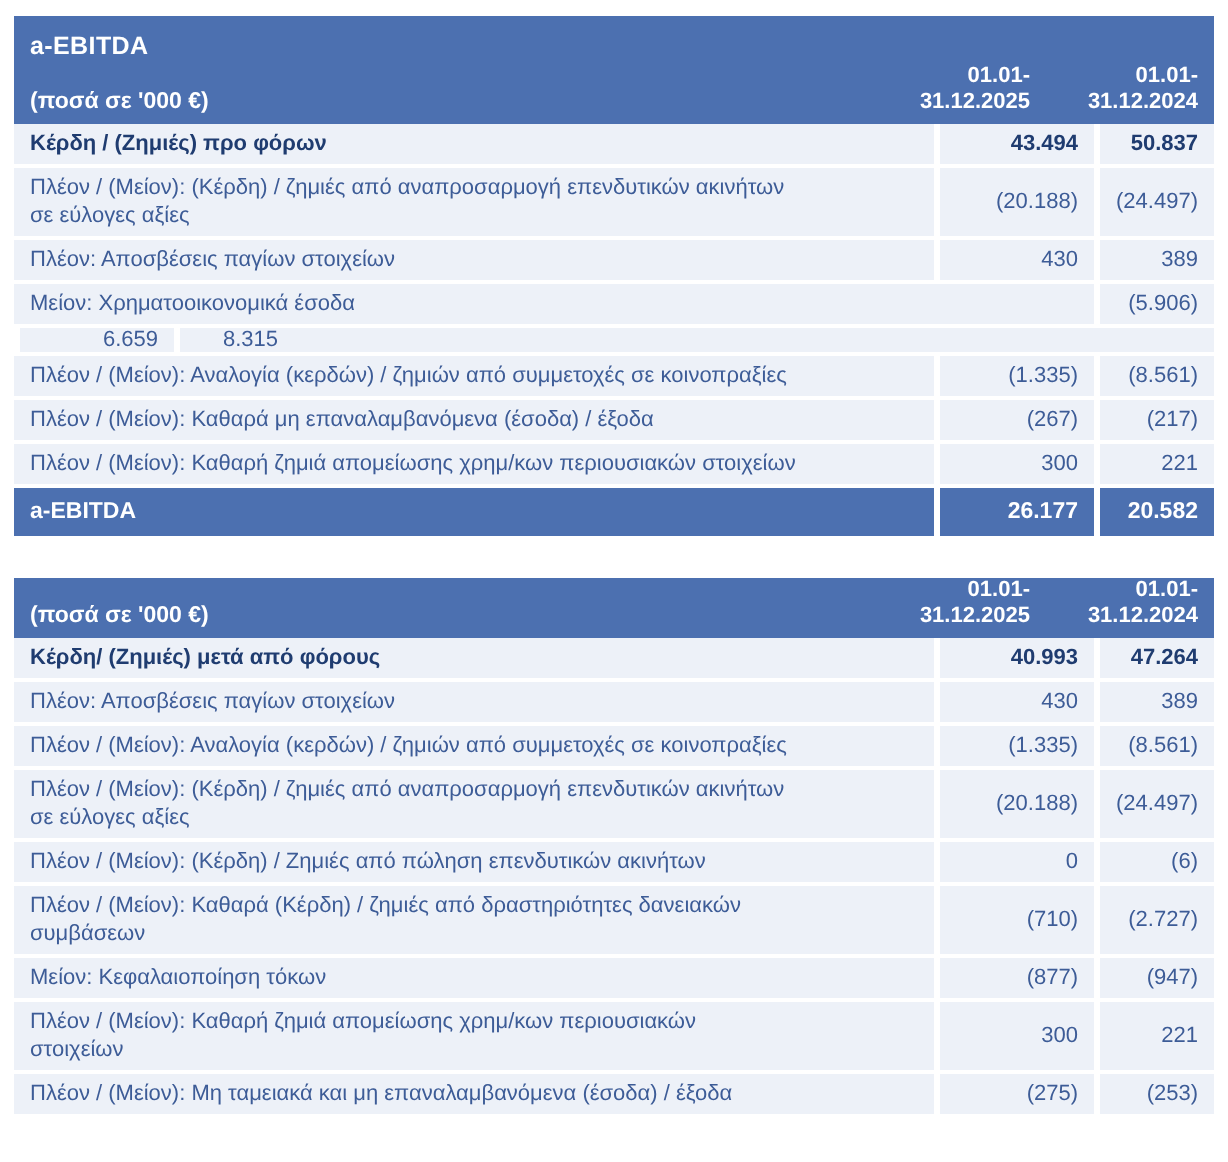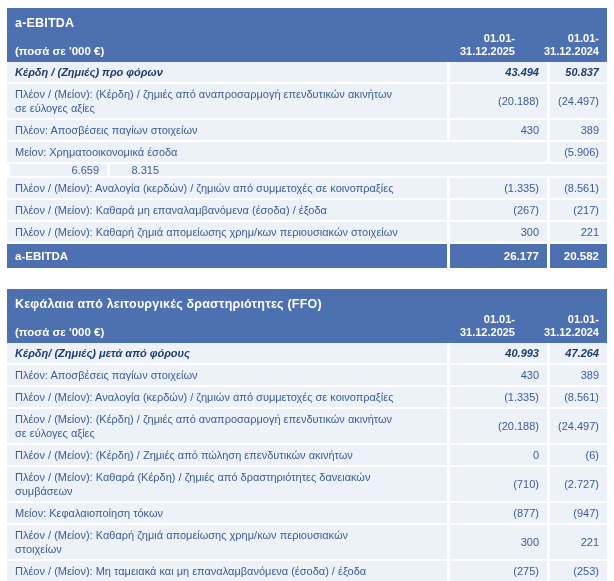--- a/index.html
+++ b/index.html
@@ -31,27 +31,27 @@
   
   .trow {
     display: flex; align-items: center;
     background: #EDF1F8; border-bottom: 2px solid #ffffff;
   }
   .cell-label {
     flex: 1; padding: 3px 8px; font-size: 11px; line-height: 14px;
     color: #3D5C97; white-space: pre-line;
   }
   .cell-val {
-    width: 100px; align-self: stretch;
+    width: 80px; align-self: stretch;
     display: flex; align-items: center; justify-content: flex-end;
     border-left: 3px solid #ffffff; padding-right: 8px;
     font-size: 11px; color: #3D5C97;
   }
   .cell-val.col2 { width: 60px; text-align: center; }
-  .trow.bold .cell-label, .trow.bold .cell-val { font-weight: bold; color: #1F3C70; font-style: italic; }
+  .trow.bold .cell-label, .trow.bold .cell-val { font-weight: bold; color: #1F3C70; }
 
   
   .trow.total { background: #4C70B0; border-bottom: none; min-height: 24px; }
   .trow.total .cell-label, .trow.total .cell-val {
     color: #ffffff; font-weight: bold; font-size: 11.5px;
   }
 </style>
 </head>
 <body>
 
@@ -115,21 +115,20 @@
       </div>
     <footer class="trow total">
       <div class="cell-label">a-EBITDA</div>
       <div class="cell-val">26.177</div>
       <div class="cell-val col2">20.582</div>
     </footer>
   </section>
 
   <section class="fin-table">
     <header class="thead">
-      <div class="title">Κεφάλαια από λειτουργικές δραστηριότητες (FFO)</div>
       <div class="subhead">
         <div class="units">(ποσά σε '000 €)</div>
         <div class="datecell">
           <span>01.01-</span>
           <span>31.12.2025</span>
         </div>
         <div class="datecell col2">
           <span>01.01-</span>
           <span>31.12.2024</span>
         </div>

